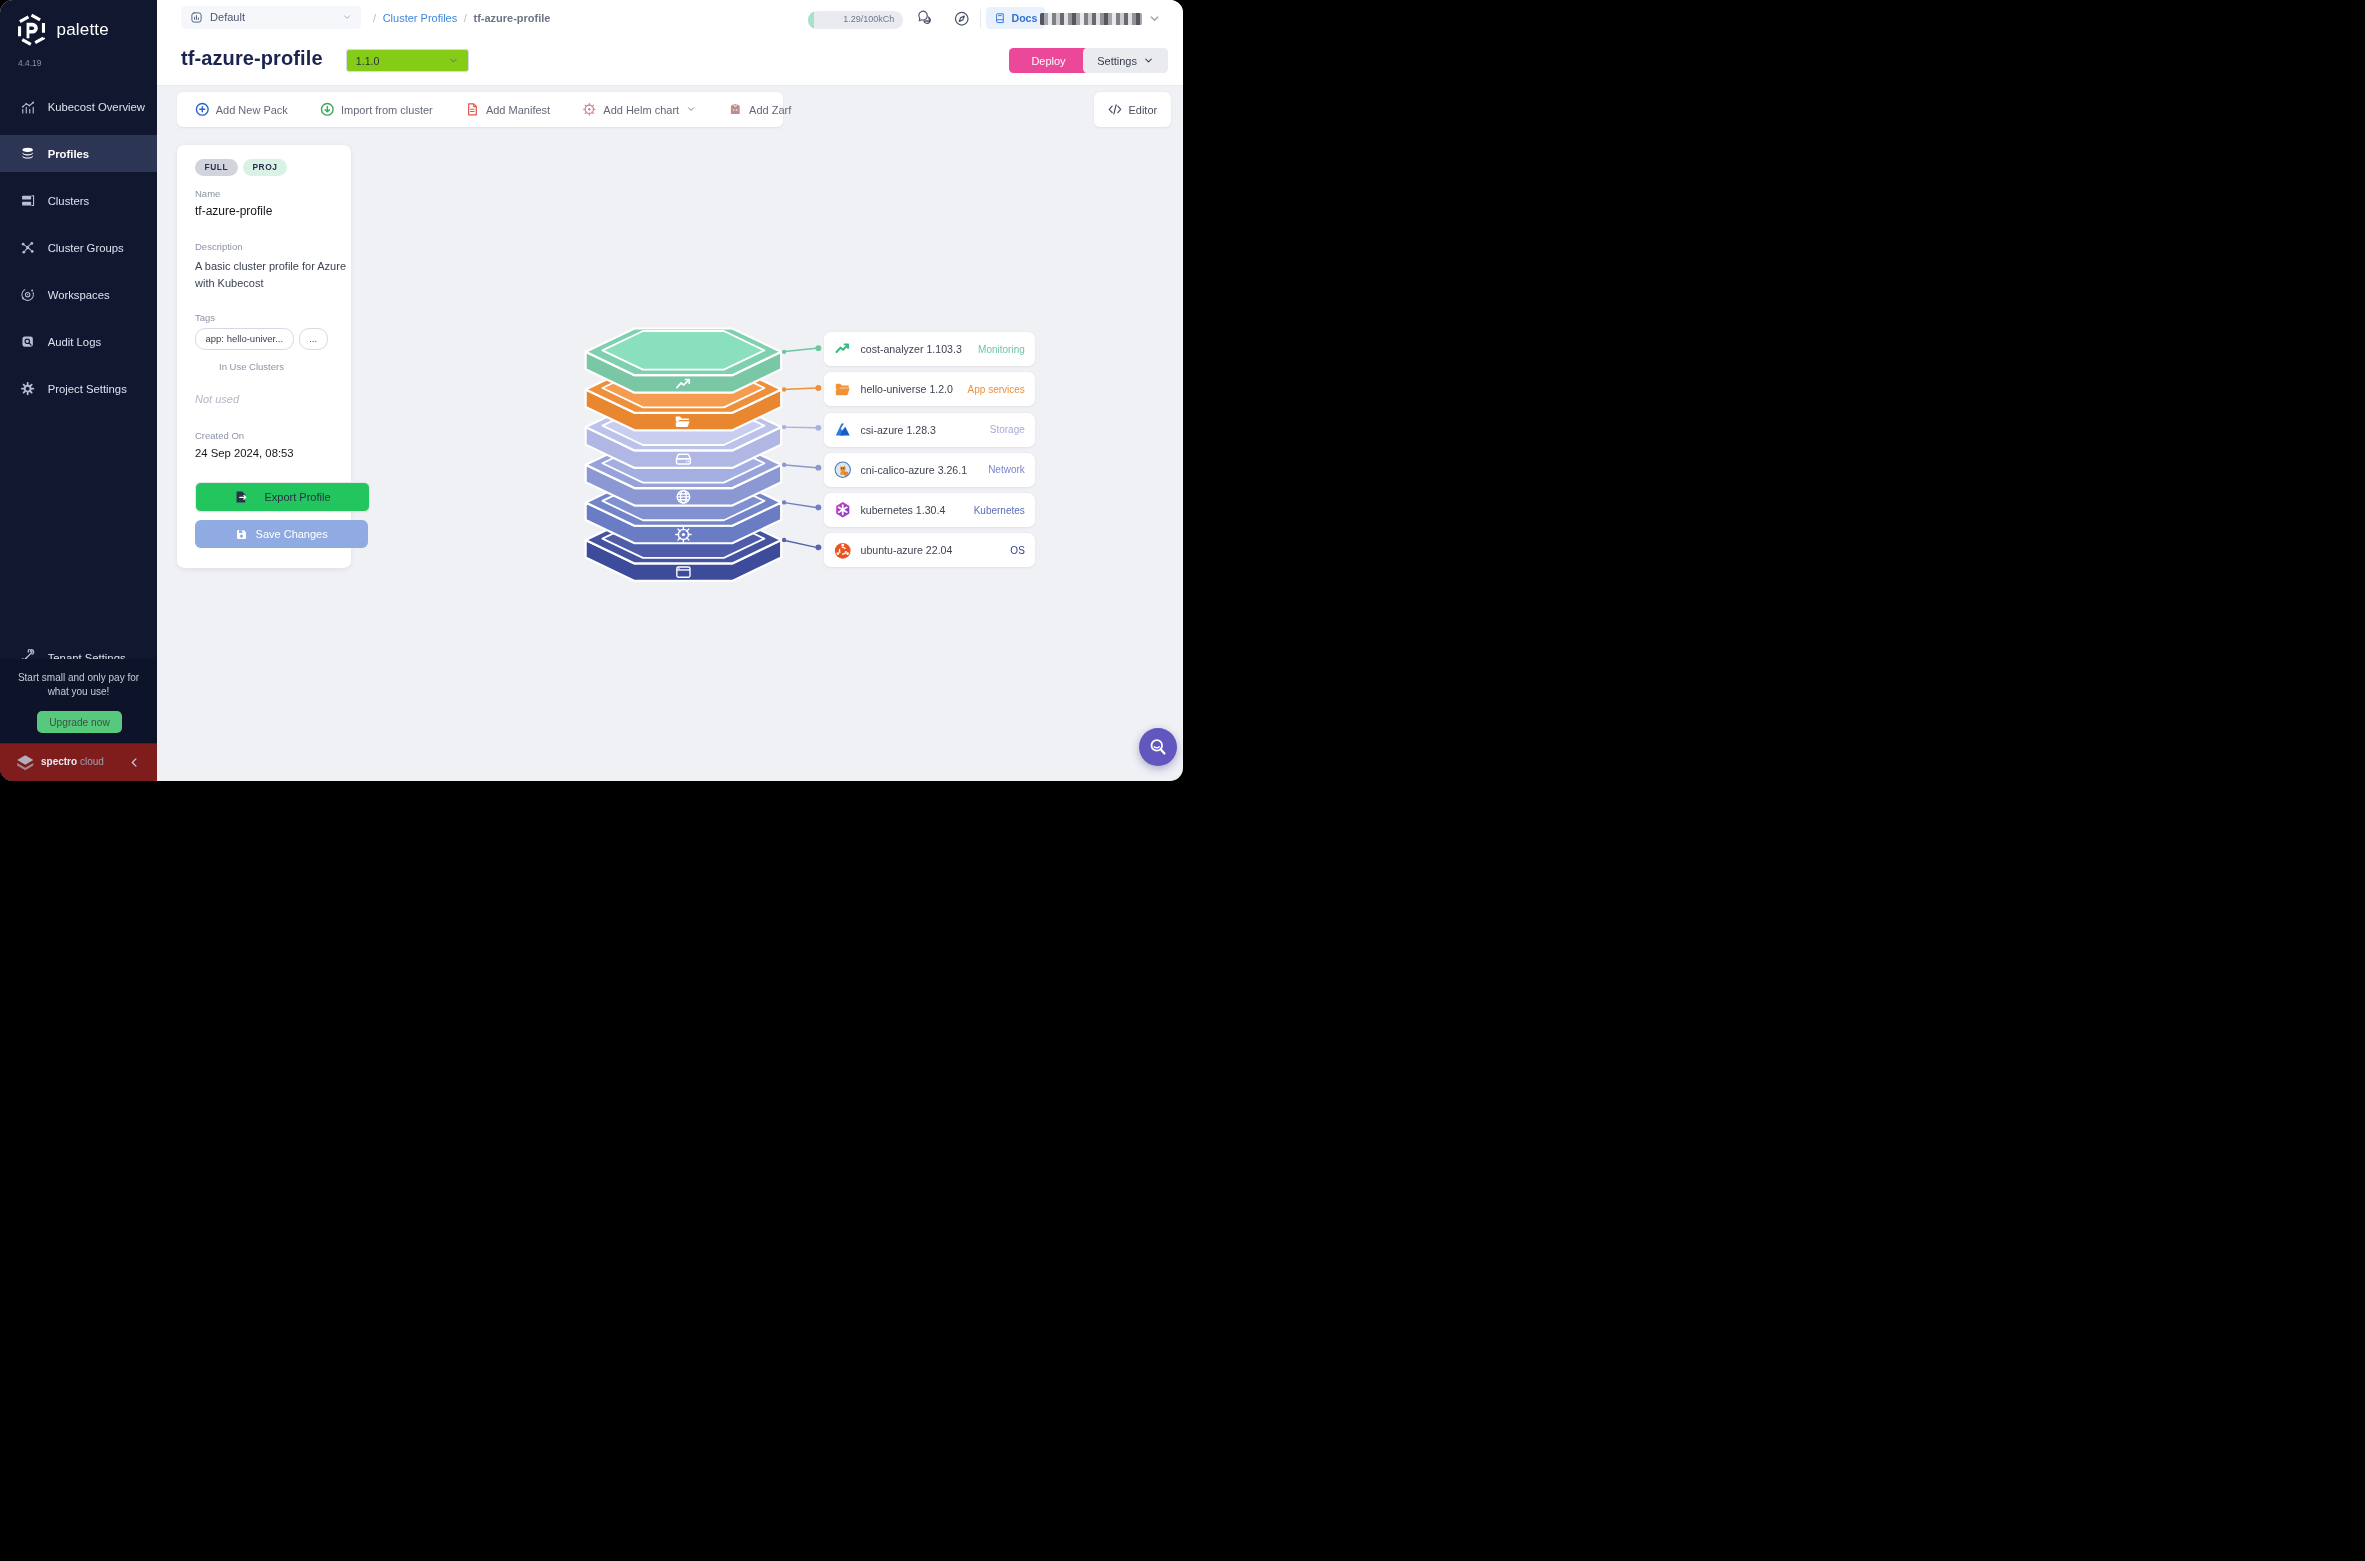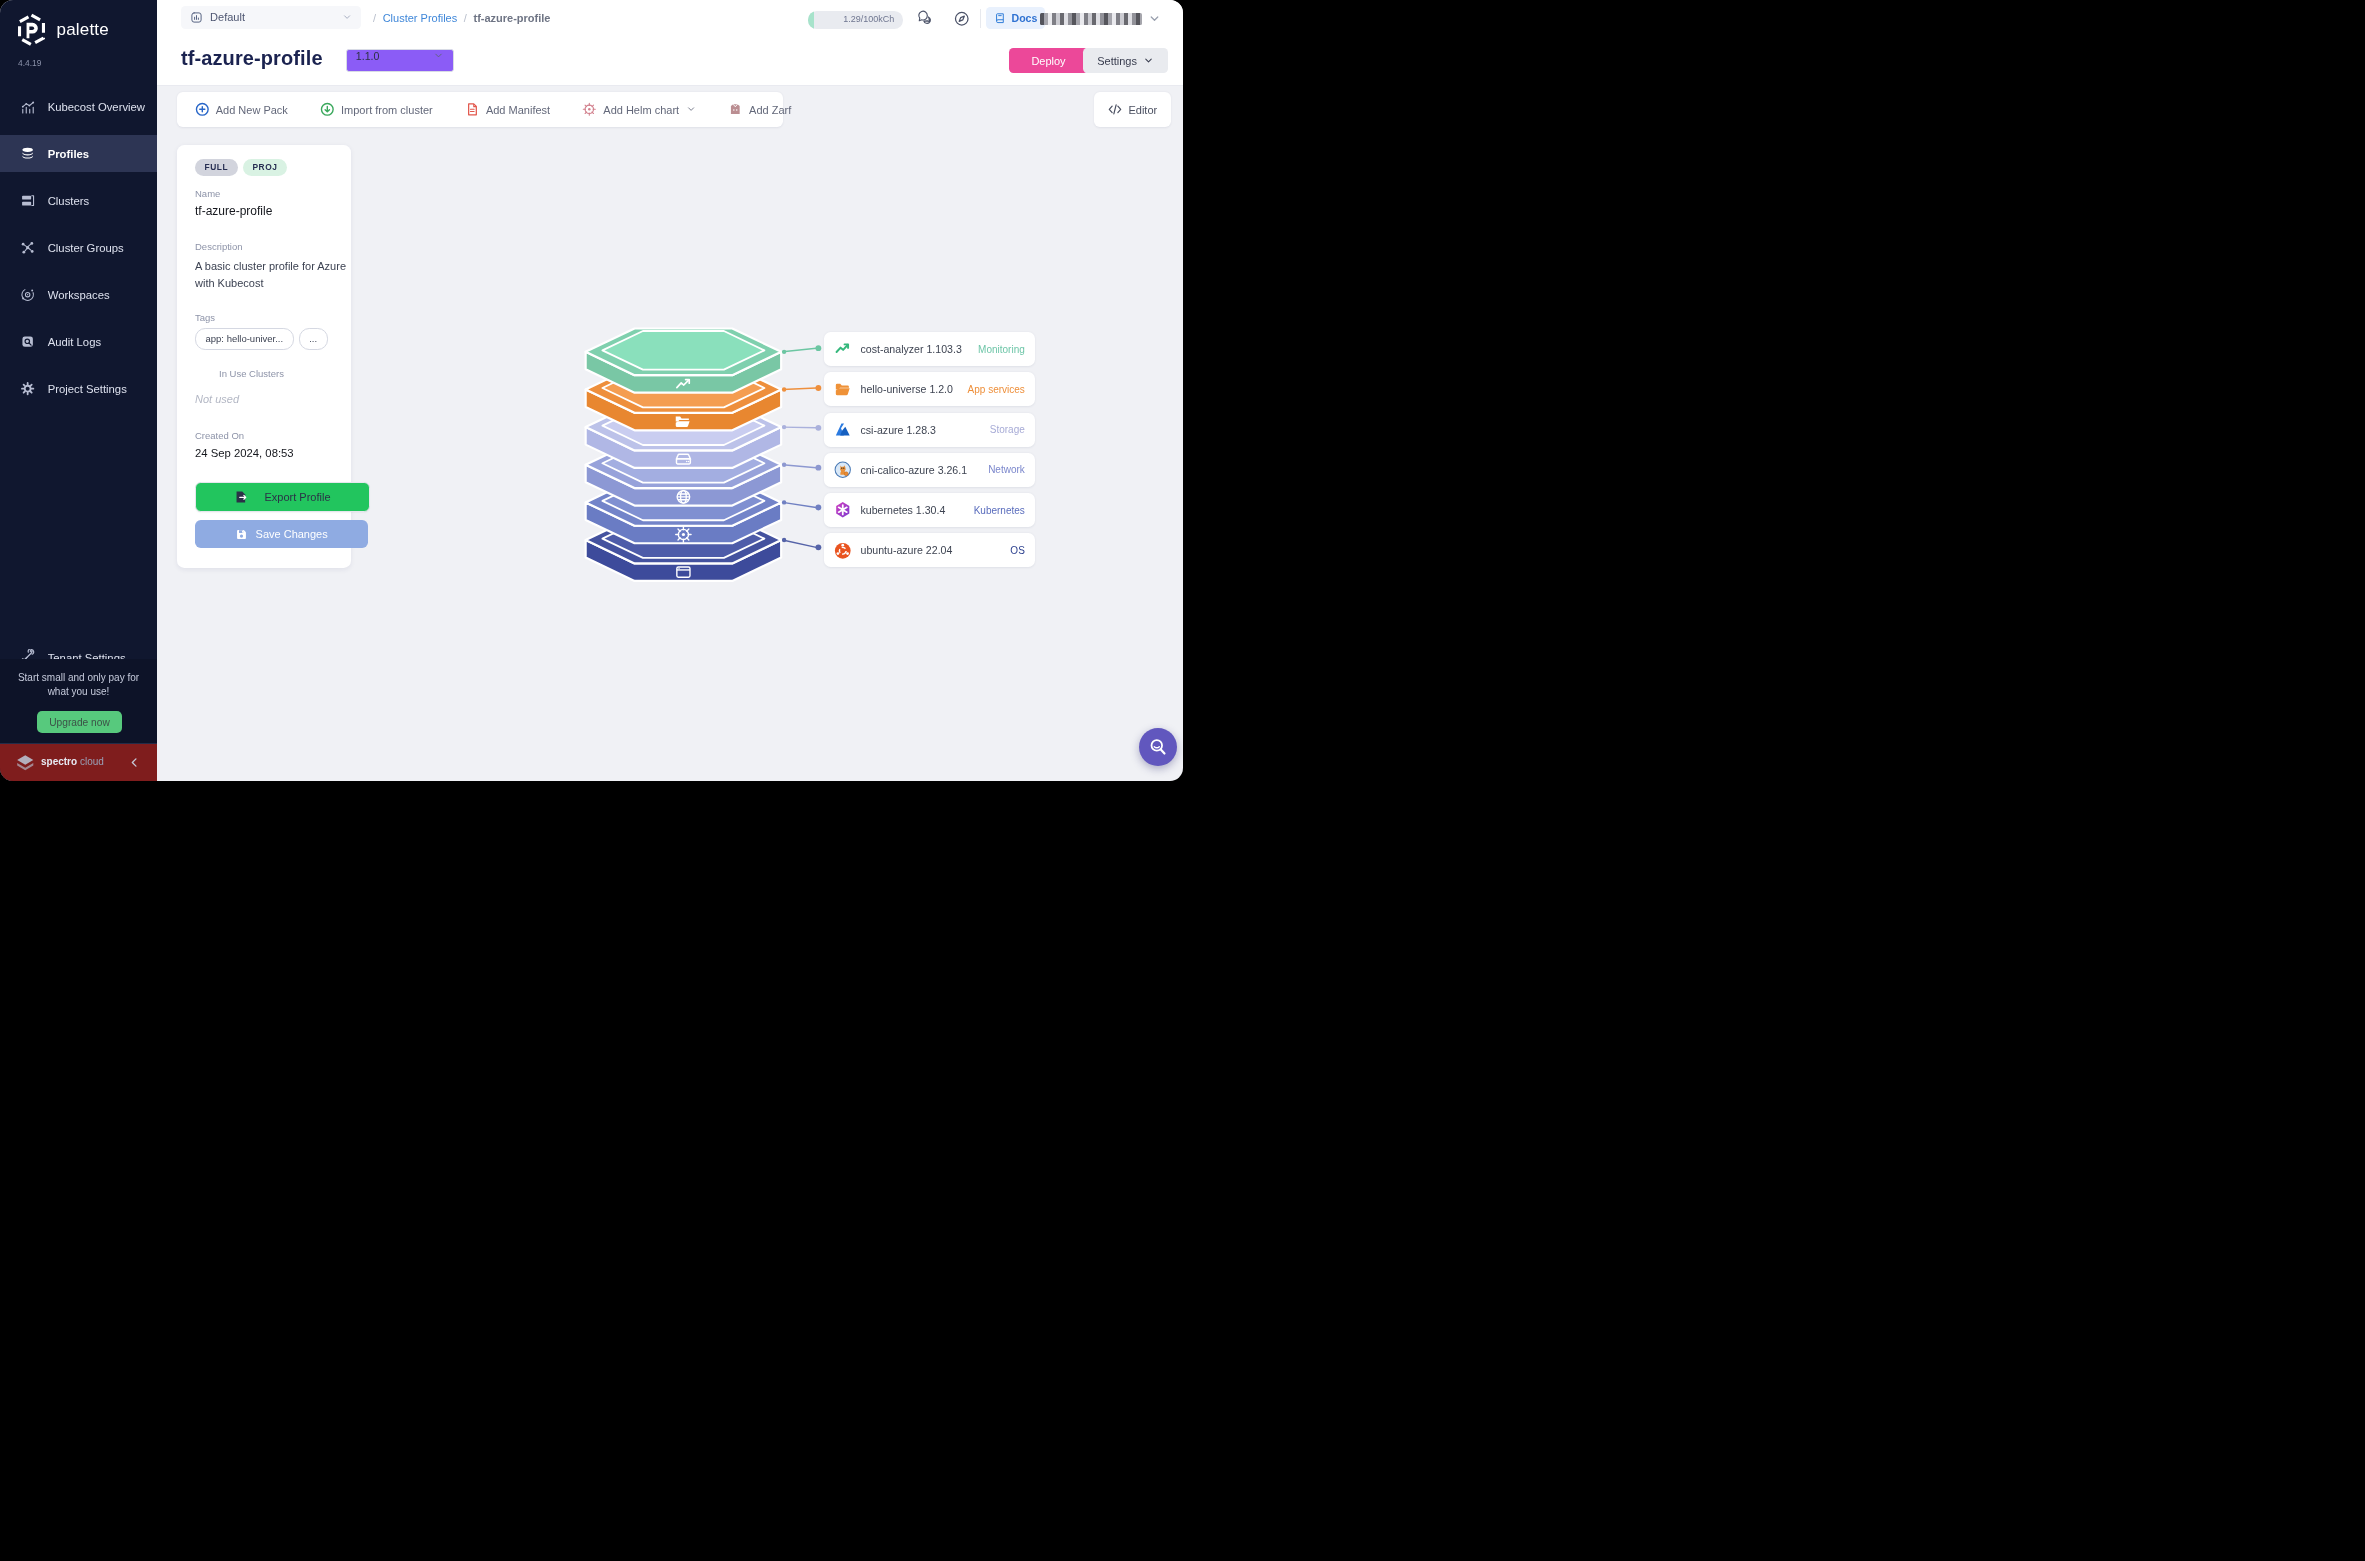--- a/index.html
+++ b/index.html
@@ -32,22 +32,22 @@
       display:flex;align-items:center;gap:5.1px;cursor:pointer;}
   .docs-btn .d-icon{width:12.4px;height:12.4px;color:#2f7cd8;}
   .docs-btn .d-label{font-size:10.6px;color:#2f72d2;font-weight:600;}
   .user-blur{position:absolute;left:1040px;top:13px;width:102px;height:11.7px;border-radius:1.5px;opacity:.88;
       background-image:
         repeating-linear-gradient(90deg,#3f3f46 0 4.4px,#9a9aa2 4.4px 8px,#e8e8ec 8px 11.7px,#6e6e76 11.7px 16px,#c6c6cc 16px 20px,#55555c 20px 24px,#dcdce2 24px 28px,#84848c 28px 32px),
         repeating-linear-gradient(0deg,rgba(255,255,255,0) 0 3.7px,rgba(255,255,255,.5) 3.7px 6.6px,rgba(255,255,255,.12) 6.6px 11.7px);}
   .user-chev{position:absolute;left:1148px;top:12.4px;width:13px;height:13px;color:#9aa0ae;cursor:pointer;}
 
   .page-title{position:absolute;left:181px;top:47px;font-size:20px;font-weight:700;color:#1b2350;letter-spacing:0.1px;}
-  .version-select{position:absolute;left:346px;top:49px;width:108px;height:23.4px;border:0.7px solid #d8dbe5;background:#8b5cf6;
-      border-radius:2.9px;display:flex;align-items:flex-start;padding:0 8.8px;box-sizing:border-box;cursor:pointer;}
+  .version-select{position:absolute;left:346px;top:49px;width:123px;height:23.4px;border:0.7px solid #d8dbe5;background:#84cc16;
+      border-radius:2.9px;display:flex;align-items:center;padding:0 8.8px;box-sizing:border-box;cursor:pointer;}
   .version-select .v-label{font-size:10.6px;color:#2c3143;}
   .version-select .v-chev{margin-left:auto;width:11px;height:11px;color:#5f6576;}
   .deploy-btn{position:absolute;left:1009px;top:48px;width:79px;height:25px;background:#ec4899;border-radius:4.4px;border:none;
       color:#fff;font-size:11px;font-weight:500;font-family:inherit;cursor:pointer;}
   .settings-btn{position:absolute;left:1083px;top:48px;width:85px;height:25px;background:#e9ebef;border-radius:4.4px;border:none;
       color:#383c4e;font-size:11px;font-weight:500;font-family:inherit;cursor:pointer;display:flex;align-items:center;justify-content:center;gap:5.8px;}
   .settings-btn .s-chev{width:11px;height:11px;color:#383c4e;}
 
   
   .toolbar-card{position:absolute;left:177px;top:92px;width:606px;height:35px;background:#fff;border-radius:5.8px;
@@ -70,21 +70,21 @@
   .badge.b0{background:#d2d4dd;}
   .badge.b1{background:#d9f2e3;}
   .field-label{position:absolute;left:18px;font-size:9.5px;color:#8d93a8;}
   .field-value{position:absolute;left:18px;color:#15171d;}
   .pc-name-label{top:43px;}   .pc-name{top:59px;font-size:12px;}
   .pc-desc-label{top:96px;}  .pc-desc{top:113px;font-size:11px;color:#3c4252;width:172px;line-height:17px;}
   .pc-tags-label{top:167px;}
   .tags-row{position:absolute;left:18px;top:183px;display:flex;gap:5.1px;}
   .tag-pill{height:20px;line-height:20px;padding:0 9.5px;border:0.7px solid #d5d8e2;border-radius:10.2px;
       font-size:9.5px;color:#3c4252;background:#fff;cursor:default;}
-  .pc-inuse-label{top:223px;padding-left:24px;} .pc-inuse{top:248px;font-size:11px;font-style:italic;color:#b3b7c4;}
+  .pc-inuse-label{top:216px;padding-left:24px;} .pc-inuse{top:248px;font-size:11px;font-style:italic;color:#b3b7c4;}
   .pc-created-label{top:285px;} .pc-created{top:302px;font-size:11.3px;}
   .export-btn{position:absolute;left:18px;top:337px;width:173px;height:28px;background:#22c55e;border:0.7px solid #e5e7ed;
       border-radius:5.8px;box-shadow:0 0.7px 1.5px rgba(0,0,0,.04);display:flex;align-items:center;justify-content:center;gap:16px;cursor:pointer;}
   .export-btn .x-icon{width:14px;height:14px;color:#2b3147;}
   .export-btn .x-label{font-size:11px;color:#2b3147;font-weight:500;}
   .save-btn{position:absolute;left:18px;top:375px;width:173px;height:28px;background:#8fabe2;border:none;border-radius:5.8px;
       display:flex;align-items:center;justify-content:center;gap:7.3px;cursor:pointer;}
   .save-btn .sv-icon{width:13px;height:13px;}
   .save-btn .sv-label{font-size:11px;color:#fff;font-weight:500;font-family:inherit;}
 

